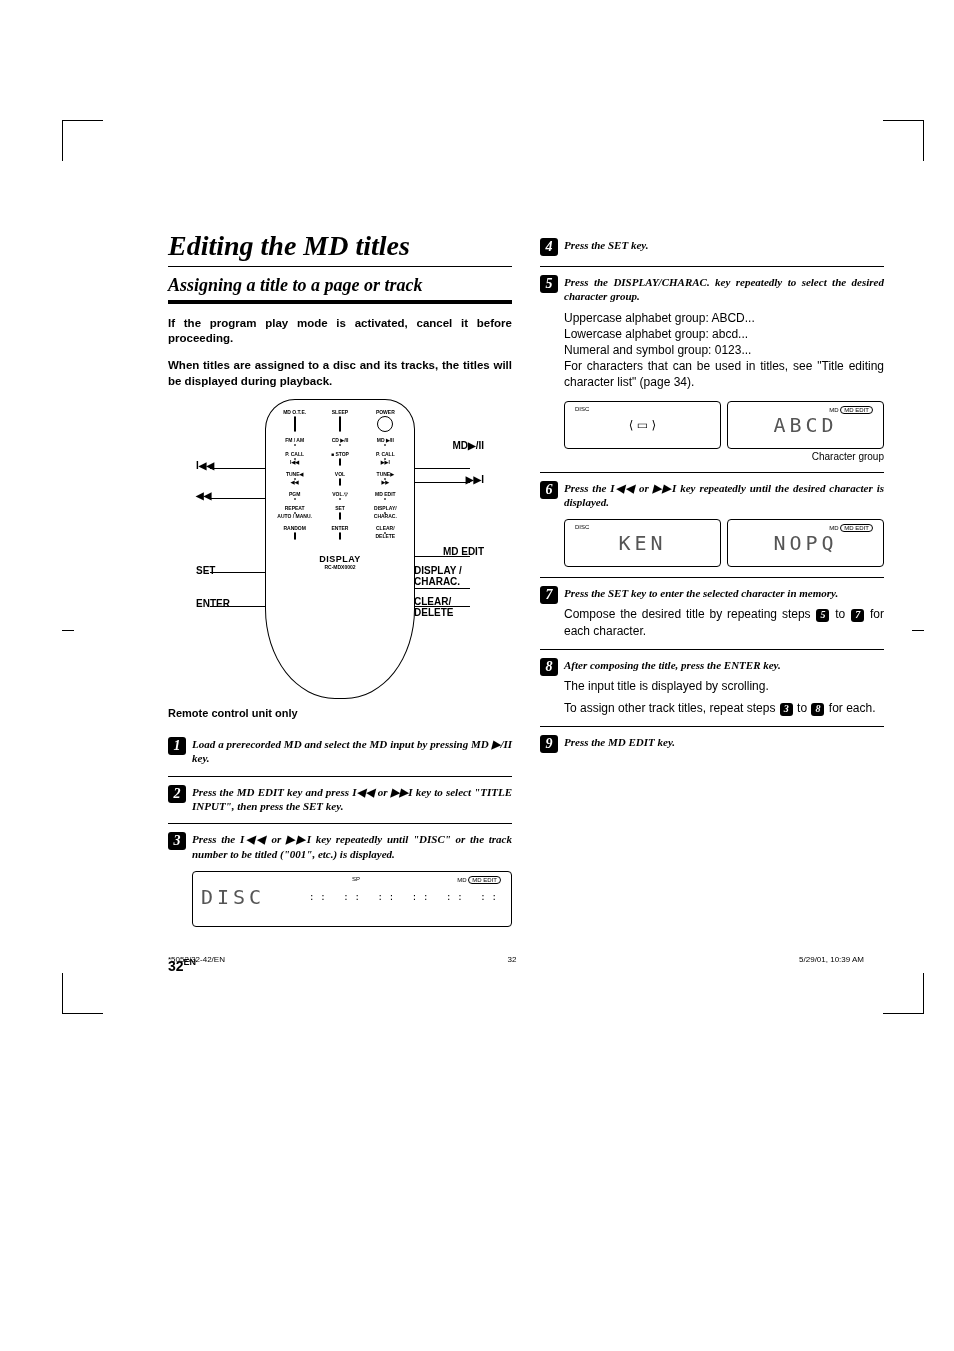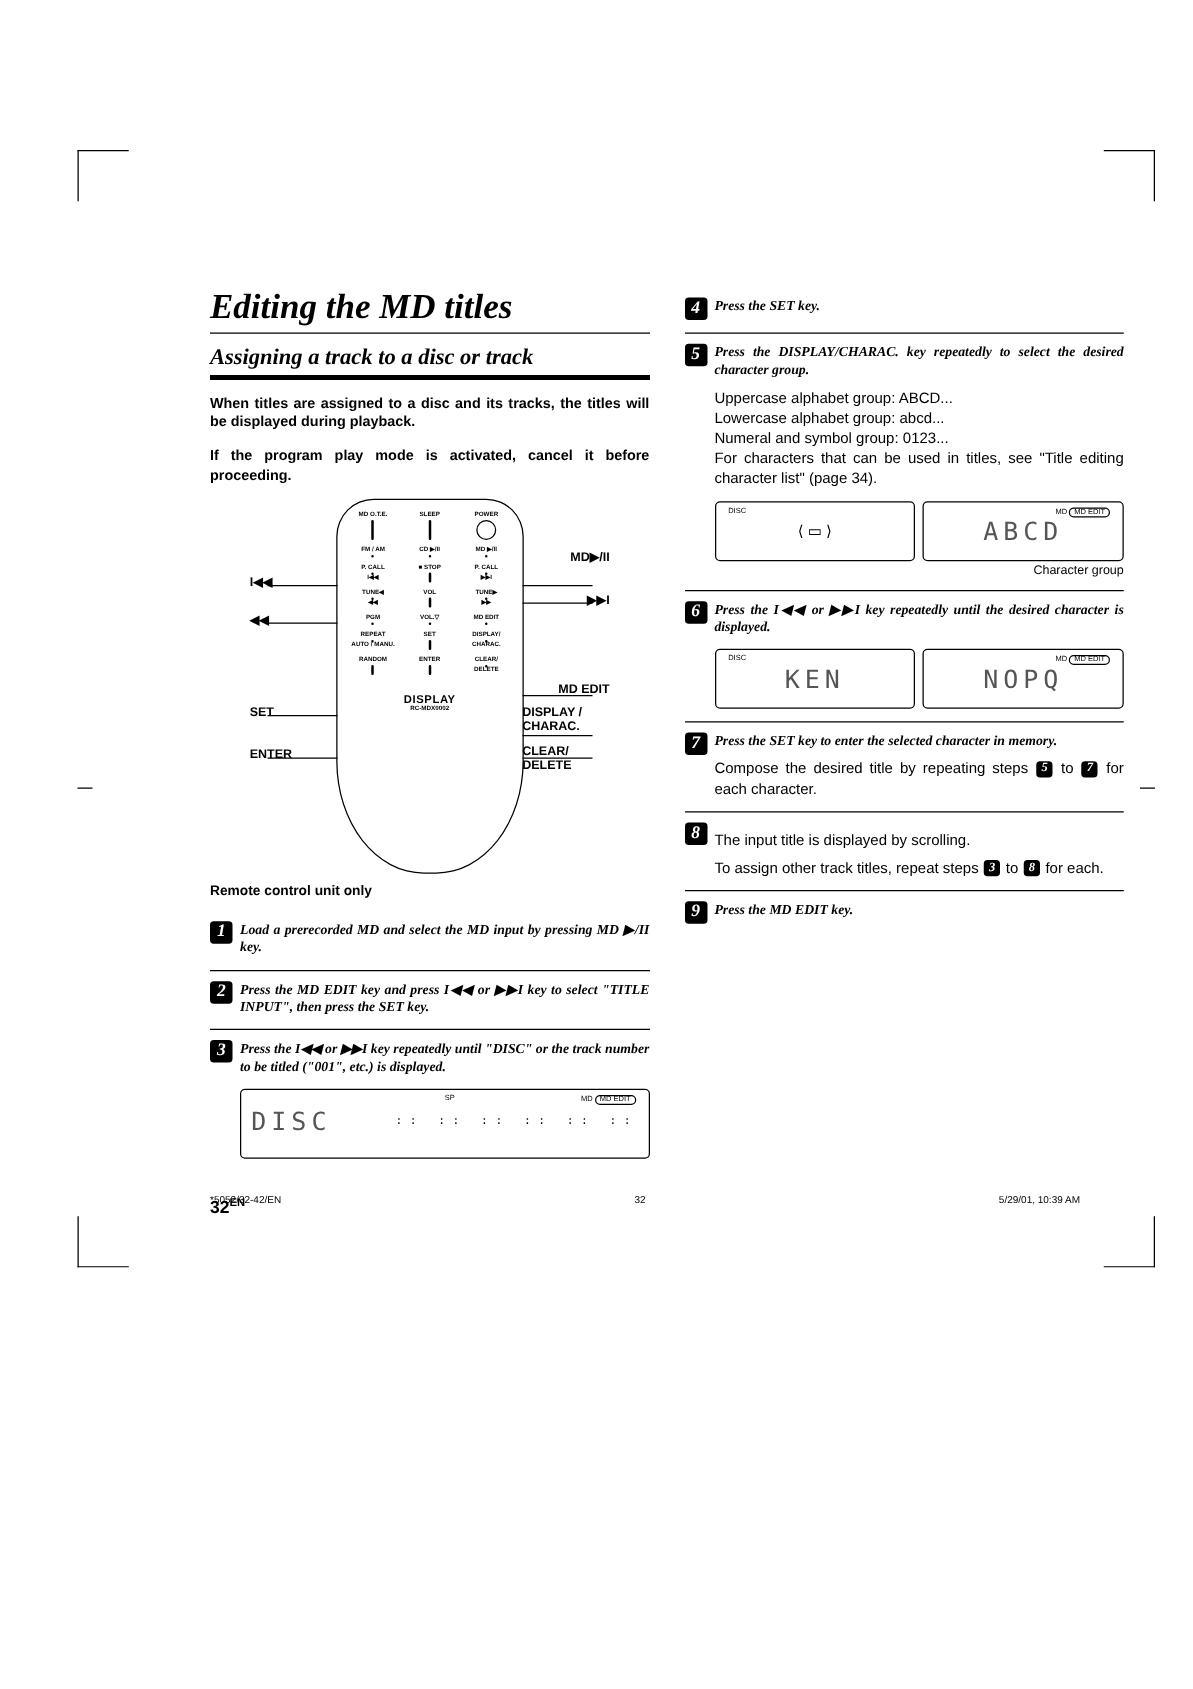--- a/index.html
+++ b/index.html
@@ -4,21 +4,21 @@
 <style>
   body {
     margin: 0;
     padding: 0;
     background: #fff;
     font-family: Arial, Helvetica, sans-serif;
     color: #000;
     width: 954px;
   }
   .page {
-    padding: 230px 55px 40px 168px;
+    padding: 230px 70px 40px 168px;
     position: relative;
   }
   .crop-tl, .crop-tr, .crop-bl, .crop-br, .crop-mid-l, .crop-mid-r {
     position: absolute;
     width: 40px;
     height: 40px;
   }
   .crop-tl { top: 120px; left: 62px; border-left: 1px solid #000; border-top: 1px solid #000;}
   .crop-tr { top: 120px; right: 30px; border-right: 1px solid #000; border-top: 1px solid #000;}
   .crop-bl { bottom: 0px; left: 62px; border-left: 1px solid #000; border-bottom: 1px solid #000;}
@@ -179,23 +179,23 @@
   <div class="crop-tr"></div>
   <div class="crop-bl"></div>
   <div class="crop-br"></div>
   <div class="crop-mid-l"></div>
   <div class="crop-mid-r"></div>
 
   <div class="cols">
 
     <div class="col">
       <h1>Editing the MD titles</h1>
-      <h2>Assigning a track to a disc or track</h2>
+      <h2>Assigning a title to a page or track</h2>
+      <p class="intro">If the program play mode is activated, cancel it before proceeding.</p>
       <p class="intro">When titles are assigned to a disc and its tracks, the titles will be displayed during playback.</p>
-      <p class="intro">If the program play mode is activated, cancel it before proceeding.</p>
 
       <div class="remote-wrap">
         <div class="remote">
 
           <div class="rrow">
             <div class="cell">
                 <div class="rlbl">MD O.T.E.</div>
                 <div class="rbtn"></div>
               </div>
             <div class="cell">
@@ -413,20 +413,21 @@
           <div class="steptitle">Press the SET key to enter the selected character in memory.</div>
           <div class="stepbody">
             <span>Compose the desired title by repeating steps </span><span class="stepnum sm">5</span><span> to </span><span class="stepnum sm">7</span><span> for each character.</span>
           </div>
         </div>
       </div>
 
       <div class="step">
         <div class="stepnum">8</div>
         <div style="flex:1">
+          <div class="steptitle">After composing the title, press the ENTER key.</div>
           <div class="stepbody">The input title is displayed by scrolling.</div>
           <div class="stepbody">
             <span>To assign other track titles, repeat steps </span><span class="stepnum sm">3</span><span> to </span><span class="stepnum sm">8</span><span> for each.</span>
           </div>
         </div>
       </div>
 
       <div class="step noborder">
         <div class="stepnum">9</div>
         <div class="steptitle">Press the MD EDIT key.</div>

